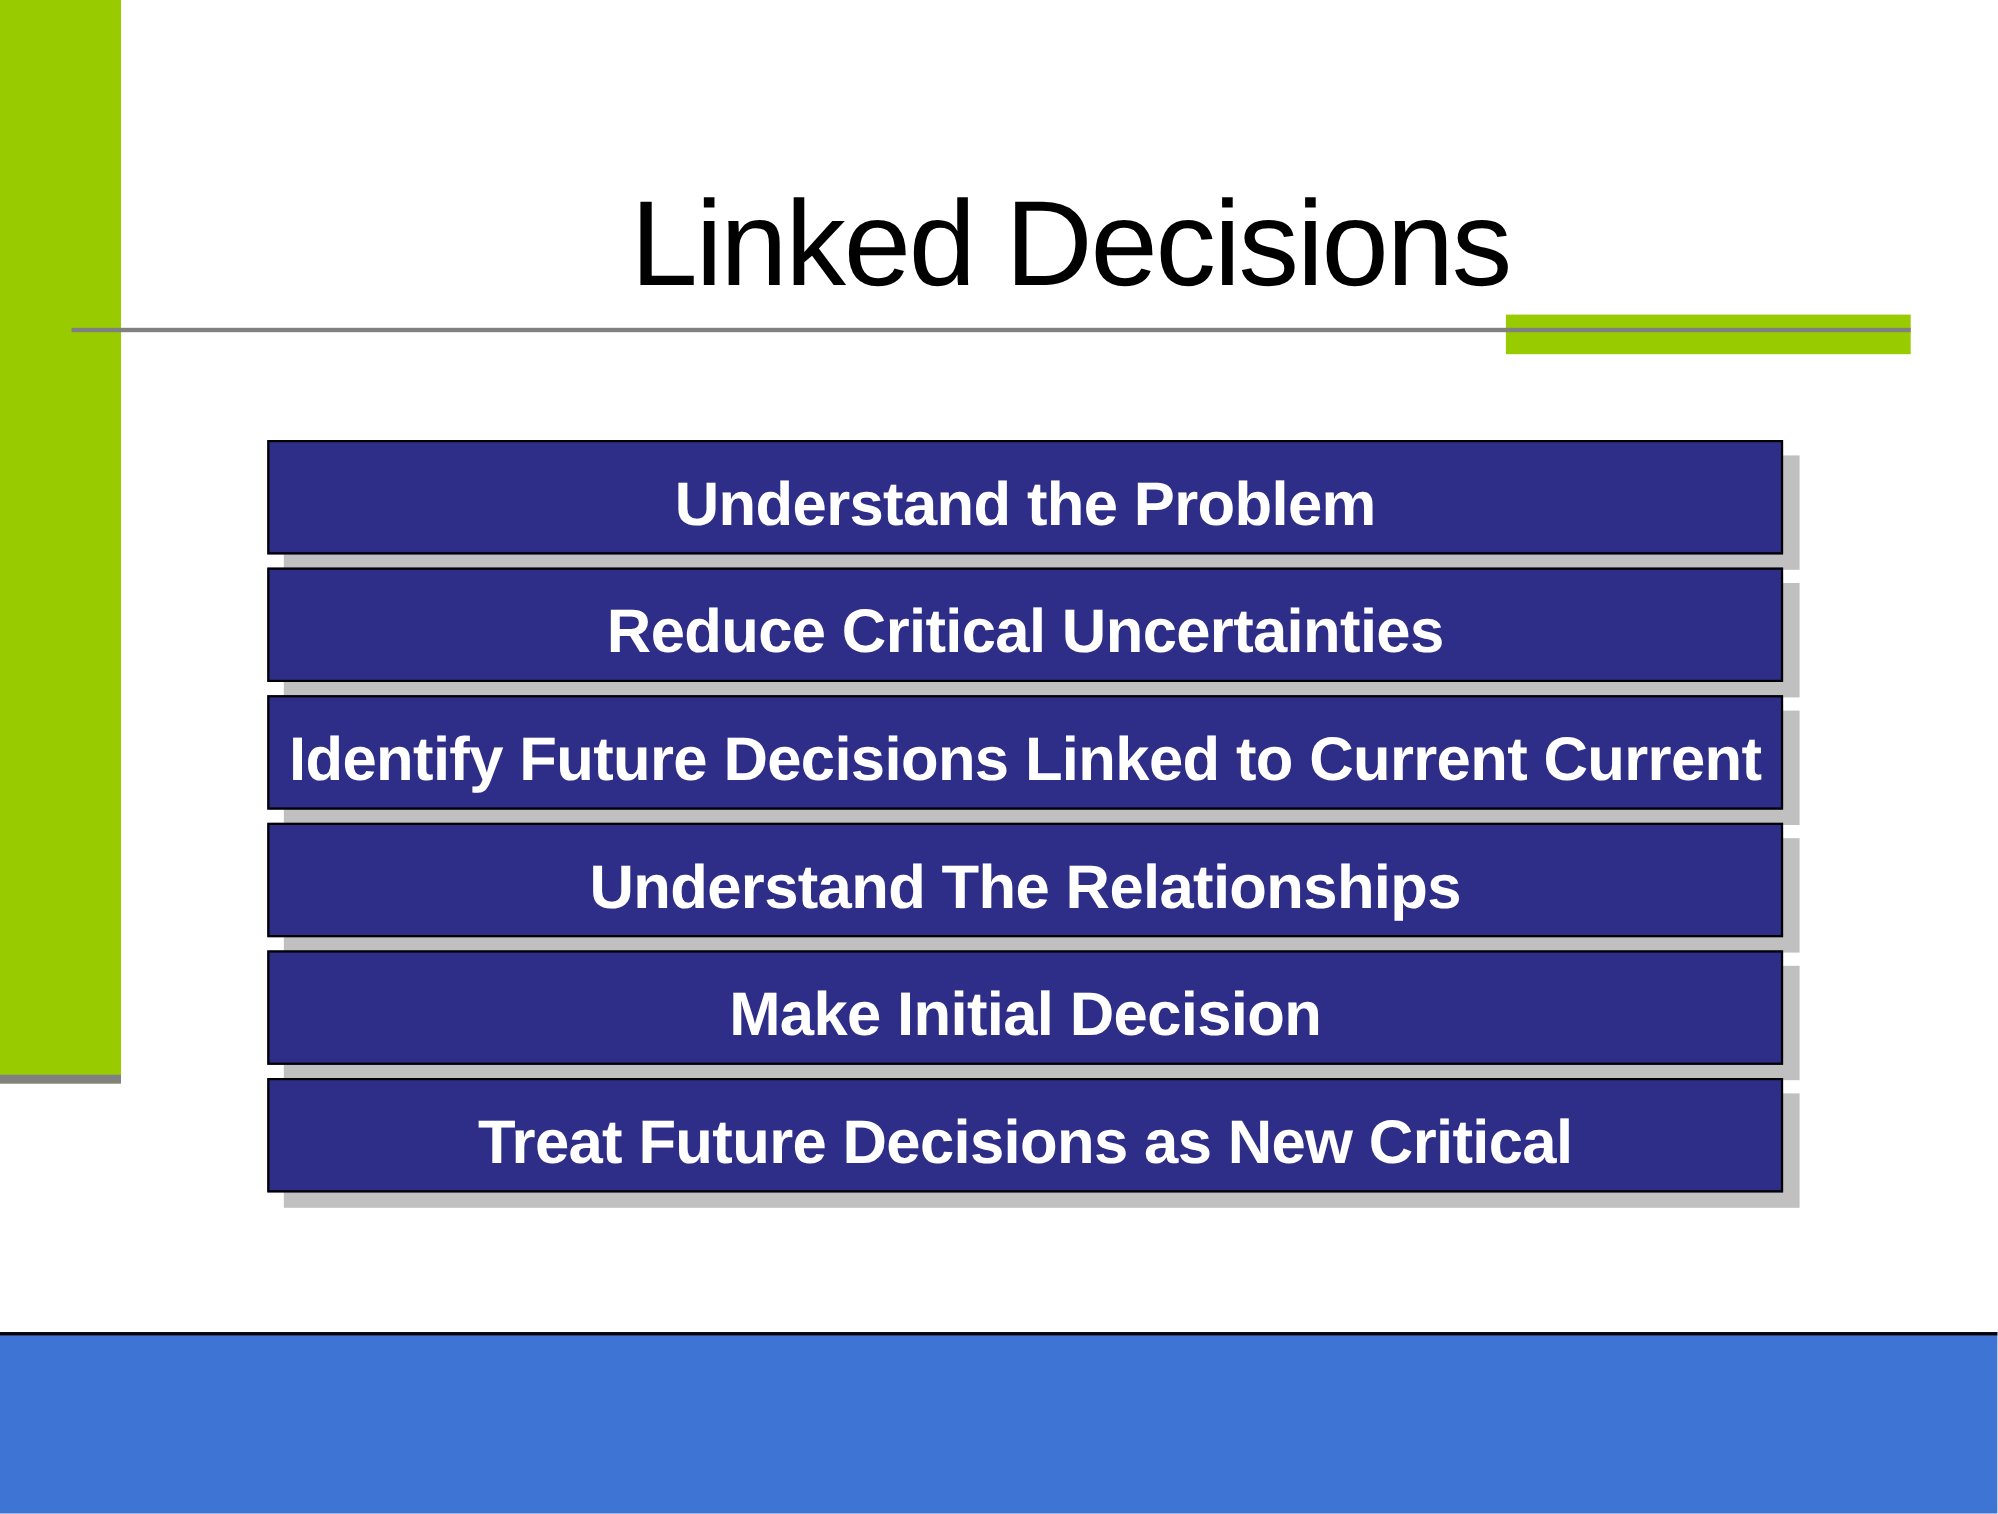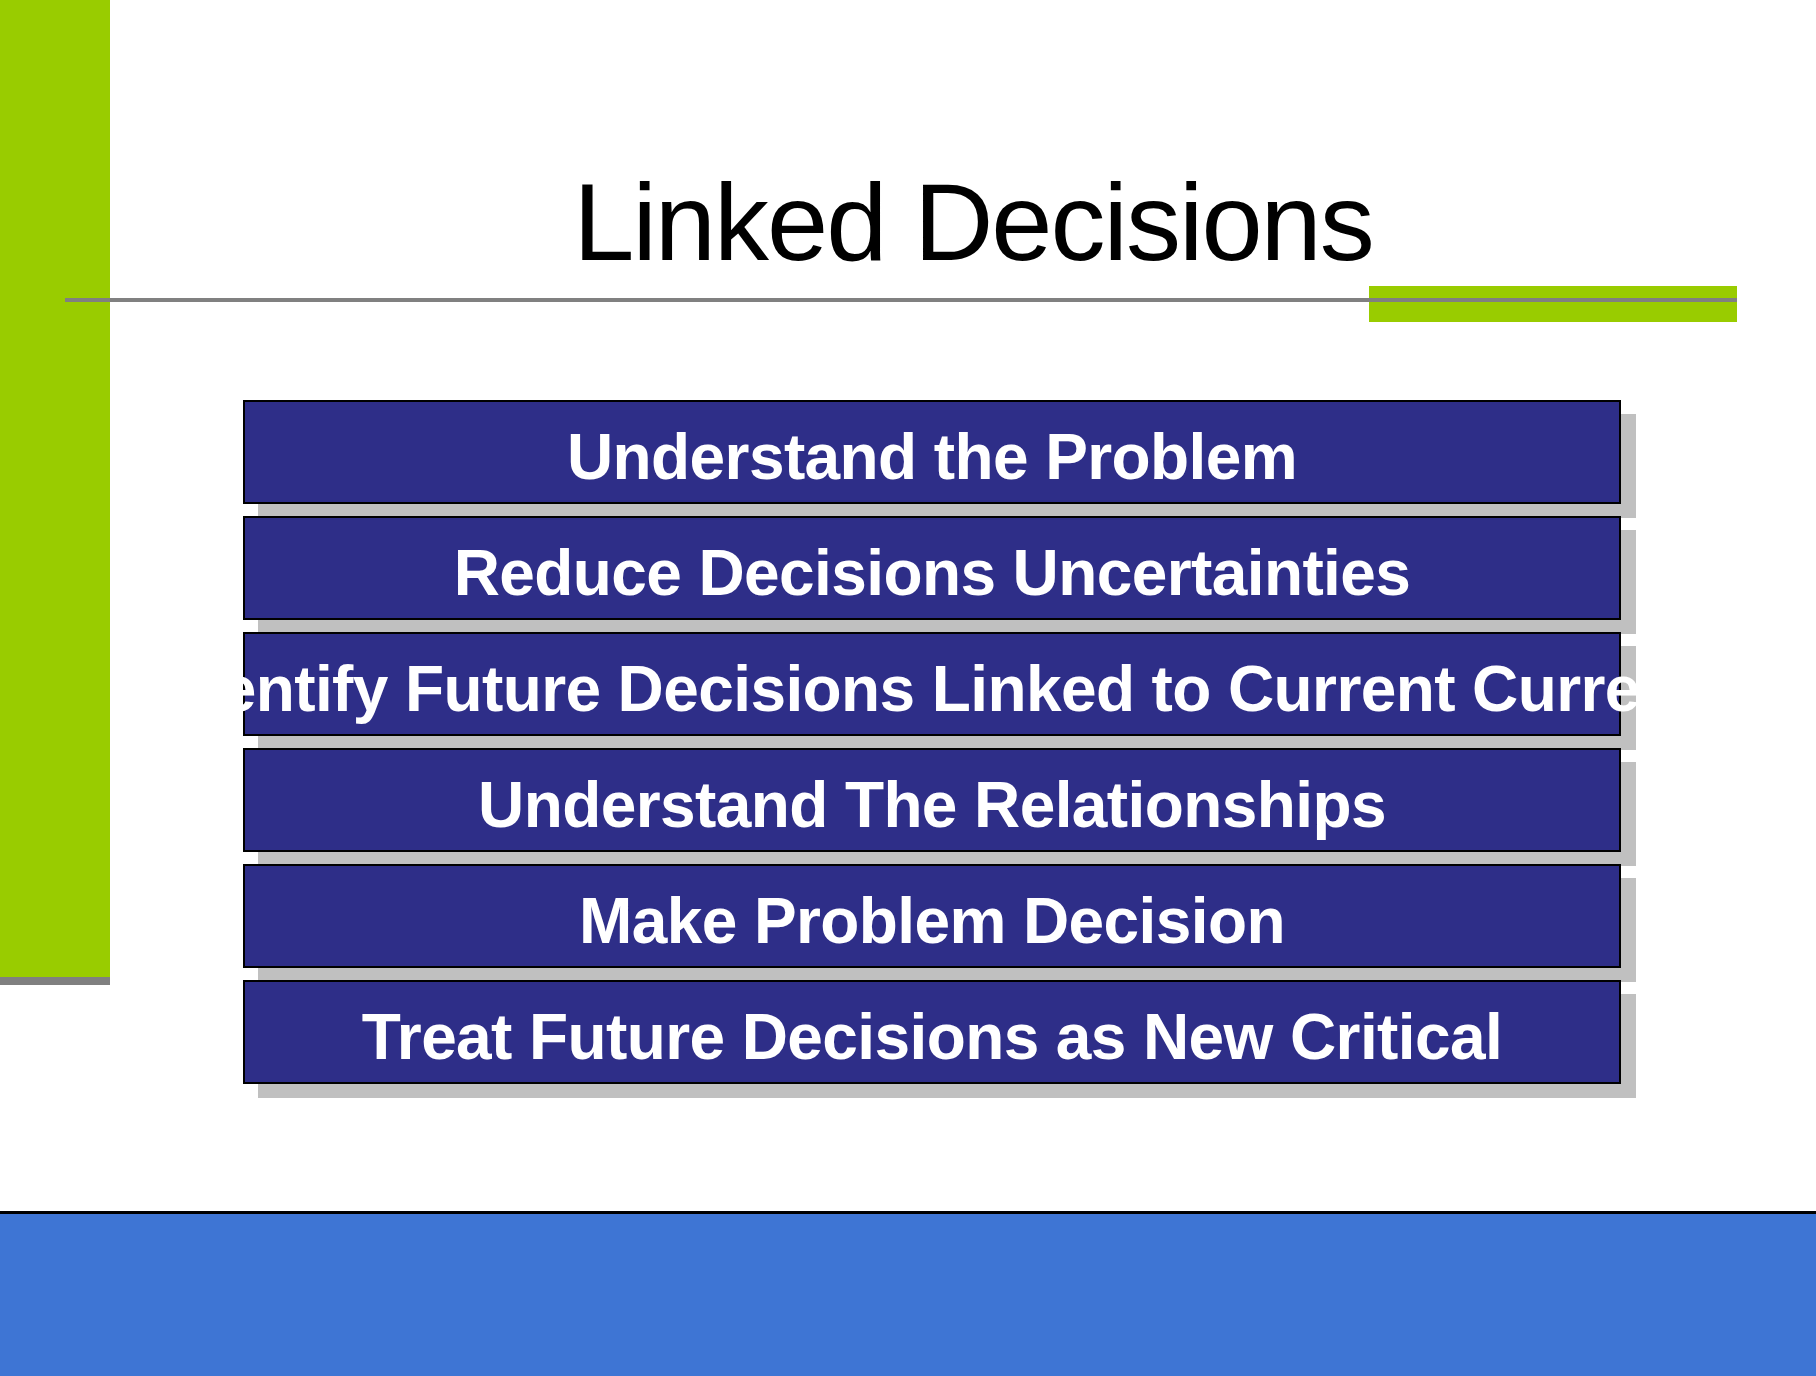--- a/index.html
+++ b/index.html
@@ -27,21 +27,21 @@
     background: #99cc00; z-index: 1;
   }
   .steps { position: absolute; left: 0; top: 0; }
   .step {
     position: absolute; left: 243px; width: 1374px; height: 100px;
     background: #2e2e88; border: 2px solid #000000;
     box-shadow: 15px 14px 0 #c0c0c0;
     display: flex; align-items: center; justify-content: center;
   }
   .step-label {
-    color: #ffffff; font-weight: bold; font-size: 64px; letter-spacing: -0.6px;
+    color: #ffffff; font-weight: bold; font-size: 56px; letter-spacing: -0.6px;
     white-space: nowrap;
     margin-top: 10px;
   }
   .footer-band {
     position: absolute; left: 0; top: 1211px; width: 1816px; height: 165px;
     background: #3e75d4; border-top: 3px solid #000000;
   }
 </style>
 </head>
 <body>
@@ -51,29 +51,29 @@
 <h1 class="title">Linked Decisions</h1>
 
 <div class="accent"></div>
 <div class="rule"></div>
 
 <div class="steps">
   <div class="step" style="top:400px;">
     <span class="step-label">Understand the Problem</span>
   </div>
   <div class="step" style="top:516px;">
-    <span class="step-label">Reduce Decisions Uncertainties</span>
+    <span class="step-label">Reduce Critical Uncertainties</span>
   </div>
   <div class="step" style="top:632px;">
     <span class="step-label">Identify Future Decisions Linked to Current Current</span>
   </div>
   <div class="step" style="top:748px;text-align:right;">
     <span class="step-label">Understand The Relationships</span>
   </div>
   <div class="step" style="top:864px;">
-    <span class="step-label">Make Problem Decision</span>
+    <span class="step-label">Make Initial Decision</span>
   </div>
   <div class="step" style="top:980px;">
     <span class="step-label">Treat Future Decisions as New Critical</span>
   </div>
 </div>
 
 <div class="footer-band"></div>
 
 </body></html>

